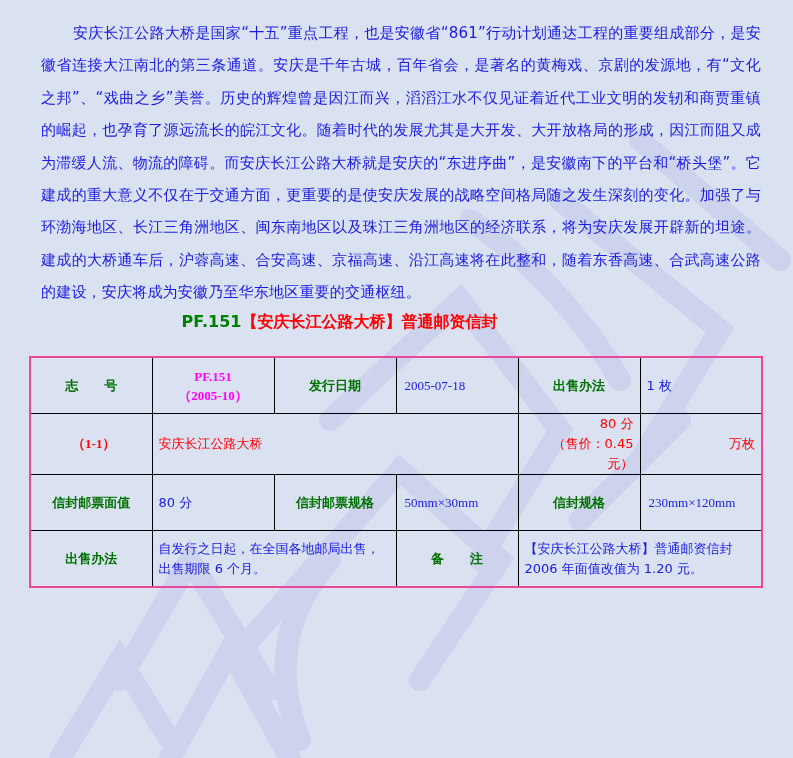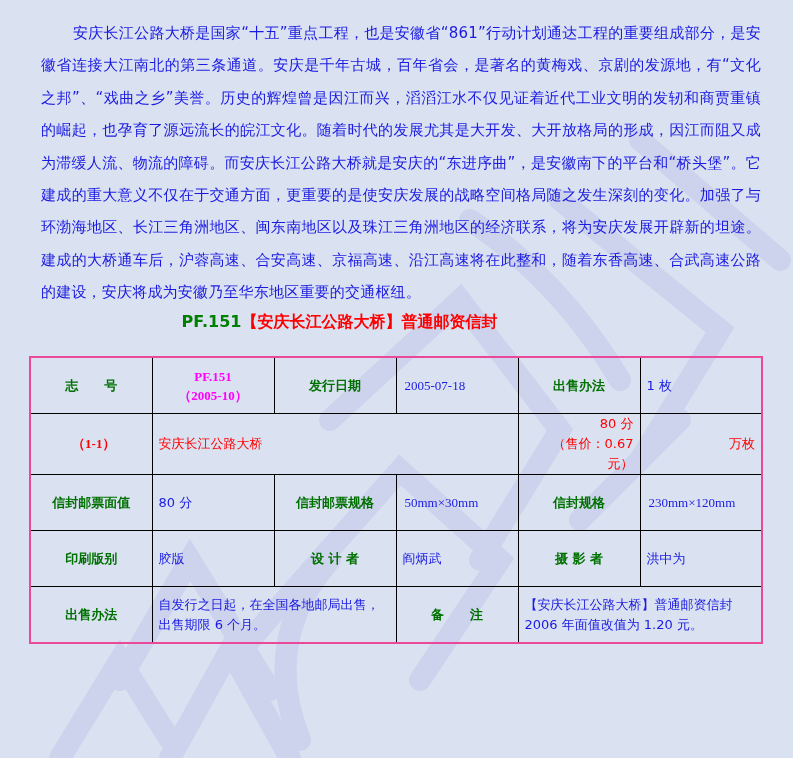--- a/index.html
+++ b/index.html
@@ -128,40 +128,32 @@
     <td class="lbl">发行日期</td>
     <td class="val serif">2005-07-18</td>
     <td class="lbl">出售办法</td>
     <td class="val">1 枚</td>
   </tr>
   <tr>
     <td class="center bold red" style="font-family:'Liberation Serif','DejaVu Serif',serif;padding-left:11px;">（1-1）</td>
     <td class="red" colspan="3">安庆长江公路大桥</td>
     <td class="red right" style="line-height:20px;">
       <div>80 分</div>
-      <div>（售价：0.67 元）</div>
+      <div>（售价：0.45 元）</div>
     </td>
     <td class="red right">万枚</td>
   </tr>
   <tr>
     <td class="lbl">信封邮票面值</td>
     <td class="val">80 分</td>
     <td class="lbl">信封邮票规格</td>
     <td class="val serif">50mm×30mm</td>
     <td class="lbl">信封规格</td>
     <td class="val serif">230mm×120mm</td>
   </tr>
   <tr>
-    <td class="lbl">印刷版别</td>
-    <td class="val">胶版</td>
-    <td class="lbl">设 计 者</td>
-    <td class="val">阎炳武</td>
-    <td class="lbl">摄 影 者</td>
-    <td class="val">洪中为</td>
-  </tr>
-  <tr>
     <td class="lbl">出售办法</td>
     <td class="val" colspan="2" style="line-height:20px;">自发行之日起，在全国各地邮局出售，出售期限 6 个月。</td>
     <td class="lbl">备　　注</td>
     <td class="val" colspan="2" style="line-height:20px;">【安庆长江公路大桥】普通邮资信封 2006 年面值改值为 1.20 元。</td>
   </tr>
 </tbody>
   </table>
 
 </body></html>

